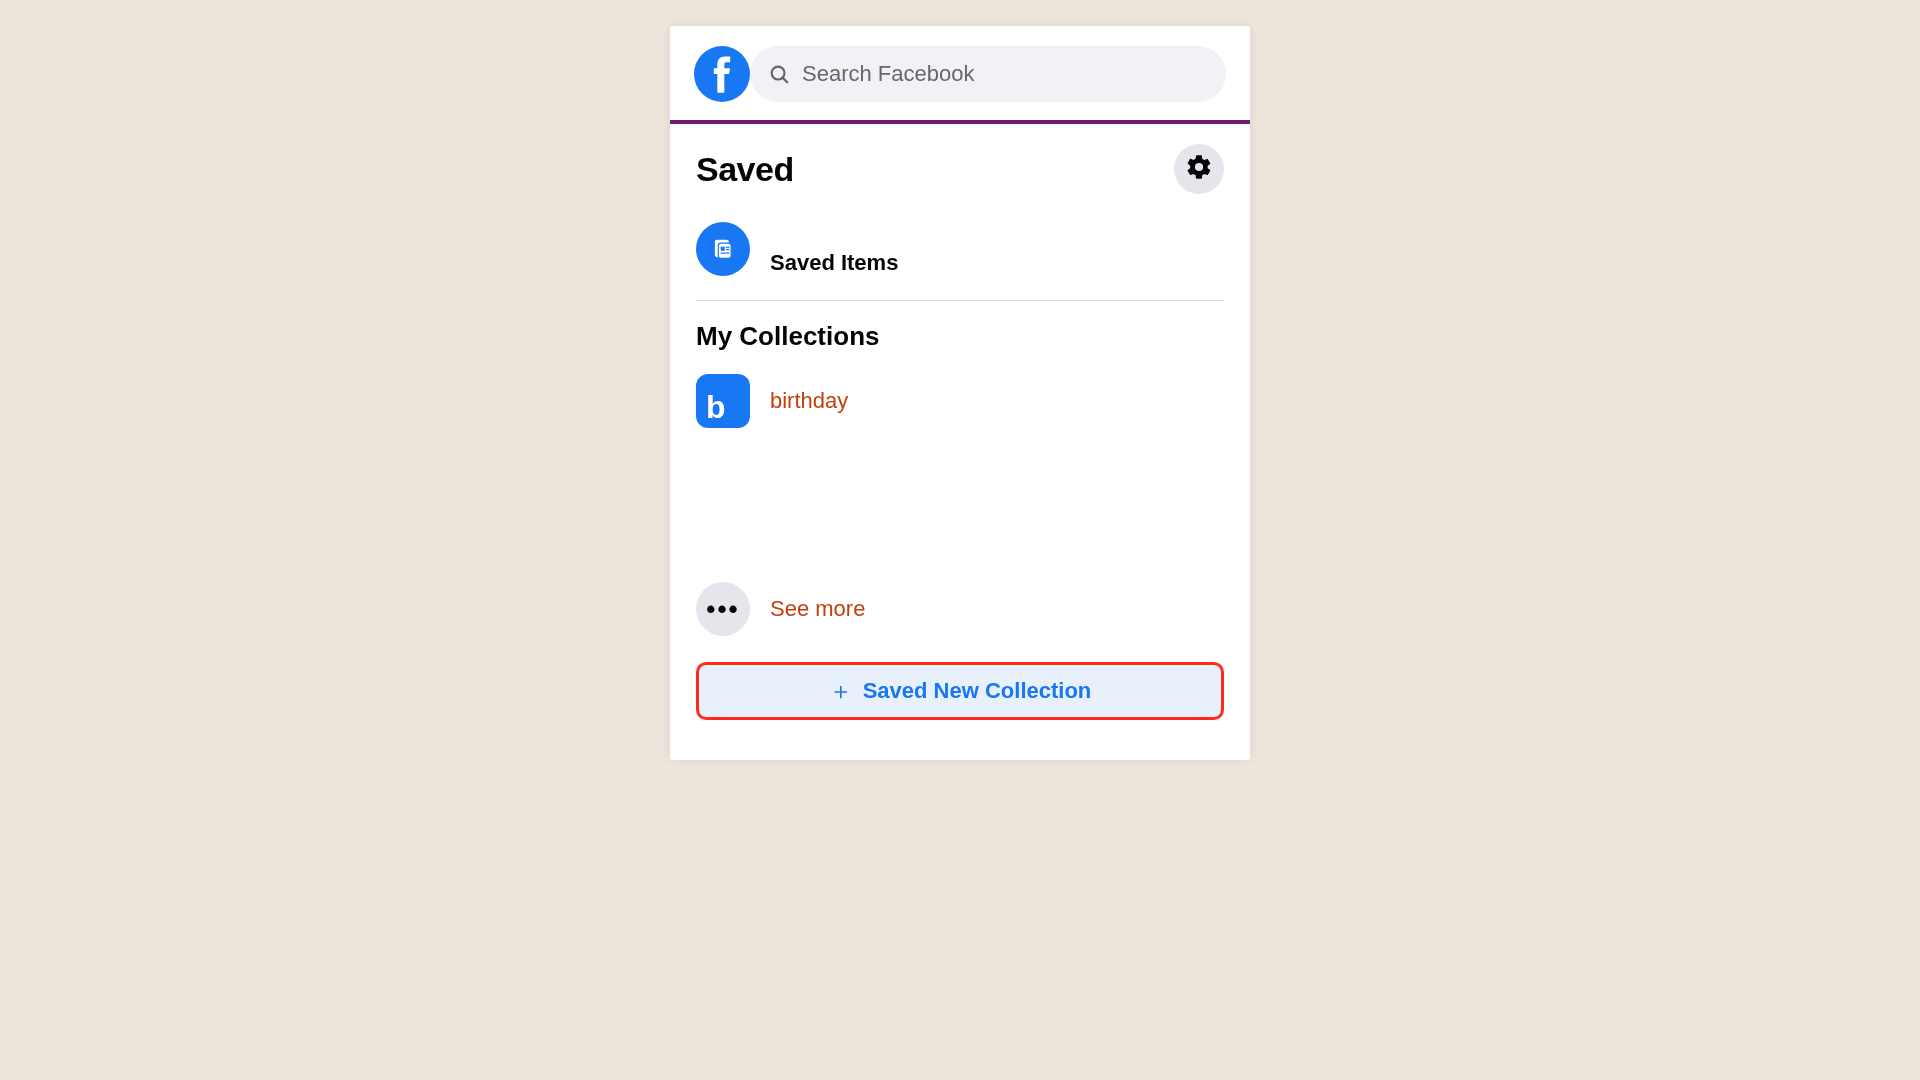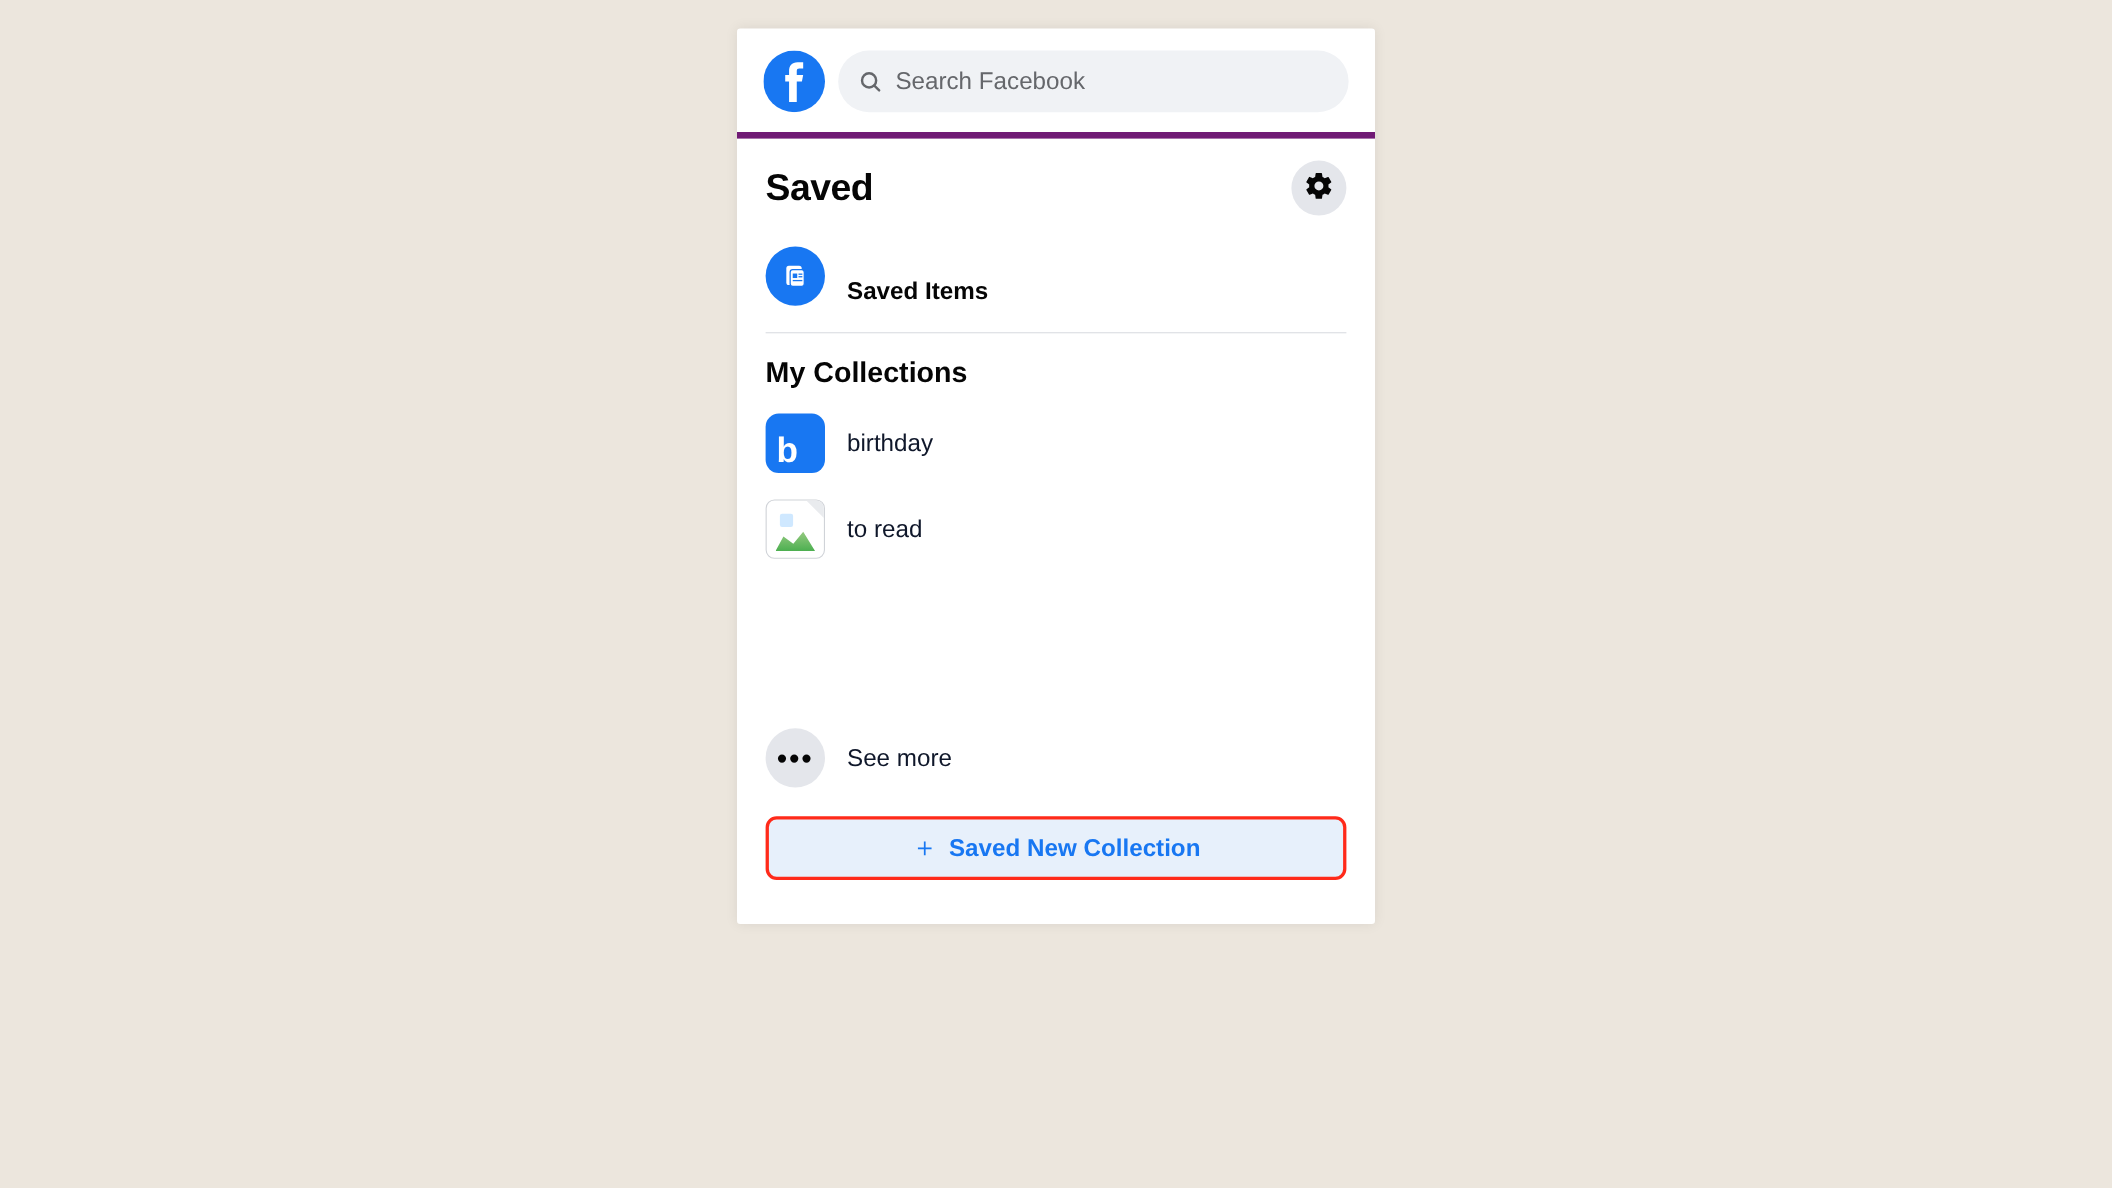--- a/index.html
+++ b/index.html
@@ -16,23 +16,22 @@
   .panel {
     width: 580px;
     background: #ffffff;
     border-radius: 3px;
     box-shadow: 0 0 12px rgba(0,0,0,0.08);
     overflow: hidden;
   }
   .topbar {
     display: flex;
     align-items: center;
-    gap: 12px;
     padding: 20px 24px 18px 24px;
-    border-bottom: 6px solid #701a75;
+    border-bottom: 4px solid #701a75;
   }
   .fb-logo {
     width: 56px;
     height: 56px;
     flex: 0 0 56px;
   }
   .search-wrap {
     flex: 1;
     height: 56px;
     background: #f0f2f5;
@@ -177,21 +176,21 @@
     position:absolute;
     left:20%; top:18%;
     width:60%; height:60%;
     background: radial-gradient(circle at 50% 35%, #d9c7a5 0 18%, transparent 19%),
                 linear-gradient(180deg,#2b3a4a 55%, #16232f 56%);
     border-radius:8px;
   }
   .collection-label {
     font-size: 22px;
     font-weight: 500;
-    color: #0f172a;
+    color: #c2410c;
   }
   .spacer { height: 130px; }
   .see-more-item {
     display: flex;
     align-items: center;
     gap: 20px;
     padding: 12px 26px;
     cursor: pointer;
   }
   .more-circle {
@@ -283,26 +282,20 @@
   <div class="divider"></div>
 
   <h2 class="section-title">My Collections</h2>
 
   <div class="collection-item">
     <div class="thumb thumb-b">b</div>
     <span class="collection-label">birthday</span>
   </div>
 
 
-  <div class="collection-item">
-    <div class="thumb thumb-doc">
-        <span class="sun"></span>
-      </div>
-    <span class="collection-label">to read</span>
-  </div>
 
 
   <div class="spacer"></div>
 
   <div class="see-more-item">
     <div class="more-circle">•••</div>
     <span class="collection-label">See more</span>
   </div>
 
   <div class="create-wrap">

